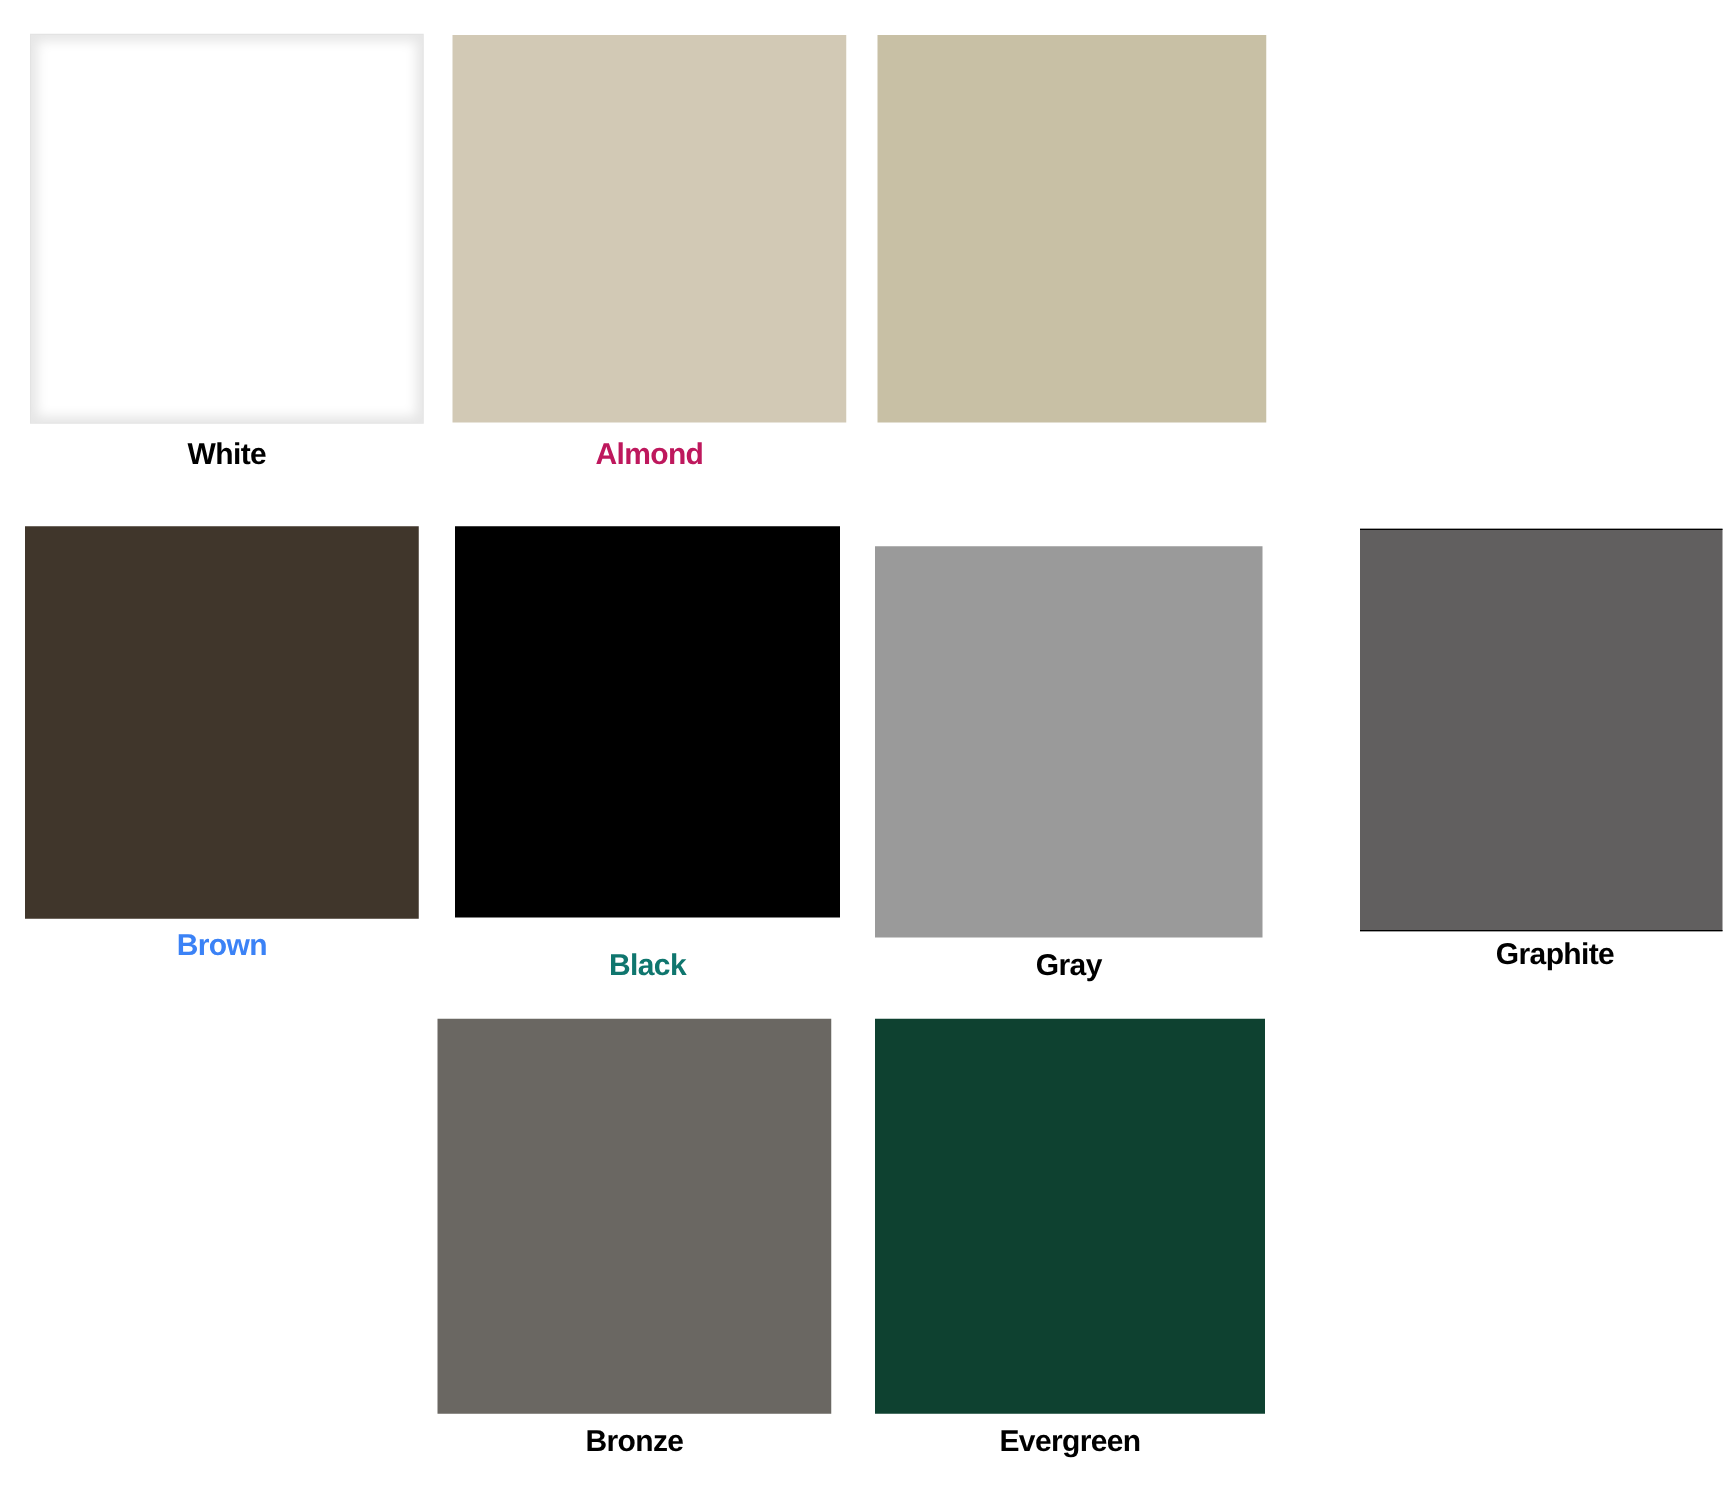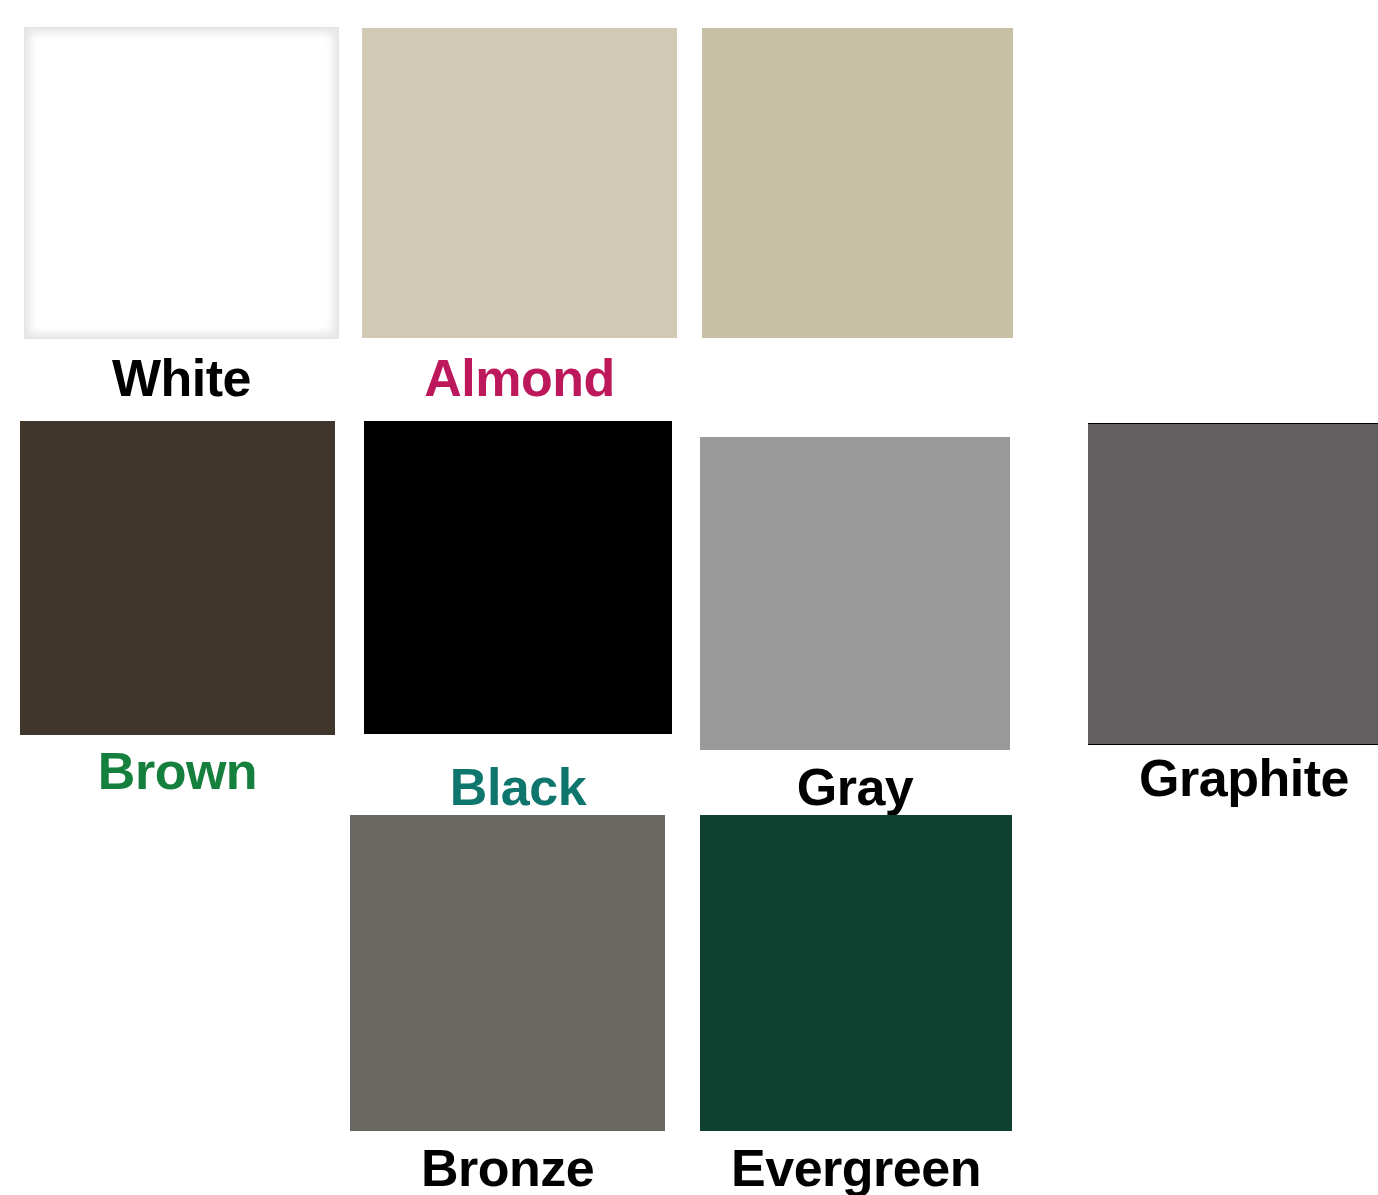--- a/index.html
+++ b/index.html
@@ -44,21 +44,21 @@
       inset 0 0 9px 5px #e6e6e6;
   }
 
   .swatch-label {
     position: absolute;
     left: 50%;
     transform: translateX(-50%);
     white-space: nowrap;
     color: #000000;
     font-weight: 700;
-    font-size: 52px;
+    font-size: 24px;
     line-height: 1;
     letter-spacing: -0.5px;
     font-stretch: condensed;
     font-family: "Liberation Sans Narrow", "Liberation Sans", "DejaVu Sans Condensed", sans-serif;
   }
 </style>
 </head>
 <body>
 
 <div id="palette" style="background: rgb(255, 255, 255);">
@@ -68,21 +68,21 @@
     </div>
     <div class="swatch-cell" style="left: 362px; top: 28px; width: 315px; height: 370px;">
       <div class="swatch-chip" style="width: 315px; height: 310px; background: rgb(210, 201, 181);"></div>
       <div class="swatch-label" style="top: 324px; color: #be185d;">Almond</div>
     </div>
     <div class="swatch-cell" style="left: 702px; top: 28px; width: 311px; height: 370px;">
       <div class="swatch-chip" style="width: 311px; height: 310px; background: rgb(200, 192, 165);"></div>
     </div>
     <div class="swatch-cell" style="left: 20px; top: 421px; width: 315px; height: 370px;">
       <div class="swatch-chip" style="width: 315px; height: 314px; background: rgb(64, 54, 43);"></div>
-      <div class="swatch-label" style="top: 324px; color: #15803d;">Brown</div>
+      <div class="swatch-label" style="top: 324px; color: #3b82f6;">Brown</div>
     </div>
     <div class="swatch-cell" style="left: 364px; top: 421px; width: 308px; height: 370px;">
       <div class="swatch-chip" style="width: 308px; height: 313px; background: rgb(0, 0, 0);"></div>
       <div class="swatch-label" style="top: 340px; color: #0f766e;">Black</div>
     </div>
     <div class="swatch-cell" style="left: 700px; top: 421px; width: 310px; height: 370px; margin-top: 16px;">
       <div class="swatch-chip" style="width: 310px; height: 313px; background: rgb(154, 154, 154);"></div>
       <div class="swatch-label" style="top: 324px; color: rgb(0, 0, 0);">Gray</div>
     </div>
     <div class="swatch-cell" style="left: 1088px; top: 423px; width: 312px; height: 375px;">

